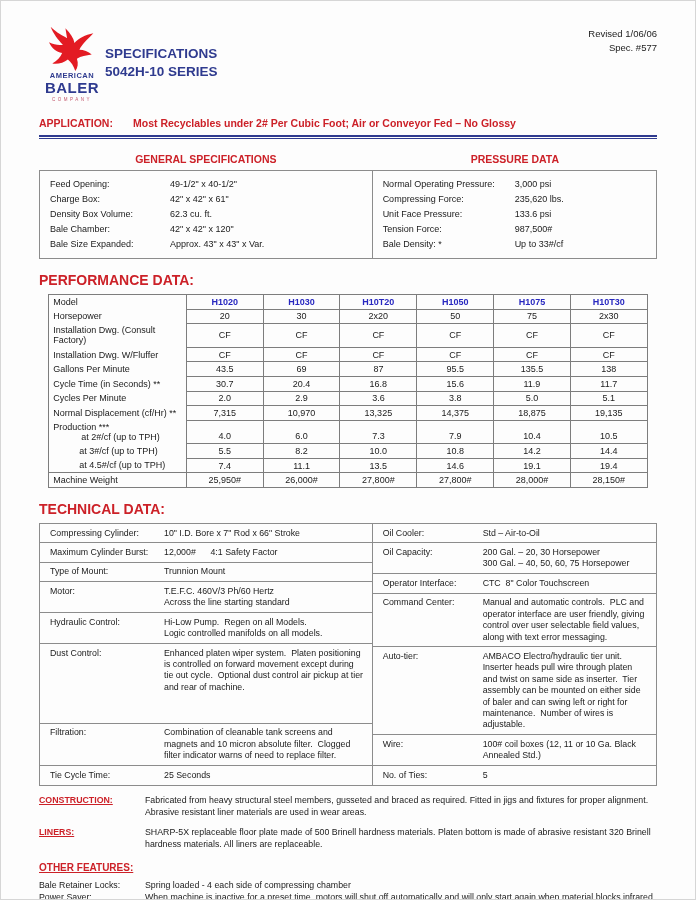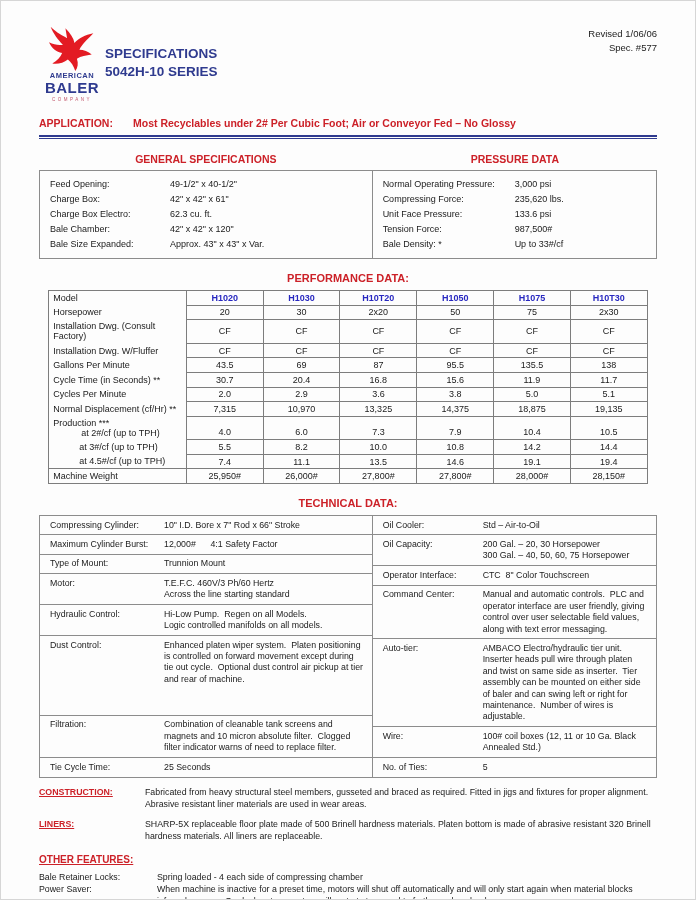--- a/index.html
+++ b/index.html
@@ -30,21 +30,21 @@
   .split-headings .h:last-child { width: 46%; }
   
   .genspec { display: flex; border: 1px solid #8c8c8c; align-items: stretch; }
   .half-left { width: 54%; border-right: 1px solid #8c8c8c; }
   .half-right { width: 46%; }
   .genspec .half { padding: 5px 8px 6px 0; }
   .spec-row { display: flex; font-size: 9px; padding: 2.6px 10px; }
   .half-left .spec-label { width: 120px; flex: 0 0 120px; }
   .half-right .spec-label { width: 132px; flex: 0 0 132px; }
   
-  .section-heading { text-align: center; font-size: 11px; font-weight: bold; color: var(--red); margin-top: 13px; margin-bottom: 6px; }
+  .section-heading { font-size: 14px; font-weight: bold; color: var(--red); margin-top: 13px; margin-bottom: 6px; }
   
   .perf-table { width: 97%; margin: 0 auto; border-collapse: collapse; table-layout: fixed; font-size: 9px; border: 1.5px solid #7d7d7d; }
   .perf-table td { padding: 1.8px 4px; }
   td.plabel { border-right: 1px solid #7d7d7d; }
   td.plabel.topline { border-top: 1px solid #7d7d7d; }
   td.pdata { border: 1px solid #7d7d7d; text-align: center; }
   tr.model-row td.pdata { font-weight: bold; color: var(--blue); }
   .indent { padding-left: 30px !important; }
   .indent-label { padding-left: 28px; }
   tr.prod-row td { vertical-align: bottom; }
@@ -61,21 +61,21 @@
   .tech-value { flex: 1; white-space: pre-wrap; }
   
   .para { display: flex; margin-top: 9px; font-size: 8.8px; line-height: 1.35; }
   .para-label { width: 106px; flex: 0 0 106px; font-weight: bold; color: var(--red); text-decoration: underline; }
   .para-text { flex: 1; }
   
   .of-heading { margin-top: 11px; font-size: 10px; font-weight: bold; color: var(--red); text-decoration: underline; }
   .features { margin-top: 7px; font-size: 8.8px; }
   .feat-row { display: flex; line-height: 1.35; }
   .feat-label { width: 106px; flex: 0 0 106px; }
-  .feat-text { flex: 1; margin-left: 12px; }
+  .feat-text { flex: 1; }
 </style>
 </head>
 <body>
 
 <div class="page">
 
   <div class="header">
     <div class="logo">
       <div class="eagle">
         <svg viewBox="0 0 64 56" aria-hidden="true">
@@ -111,21 +111,21 @@
     <div class="half half-left" id="genspec-left">
         <div class="spec-row">
           <span class="spec-label">Feed Opening:</span>
           <span class="spec-value">49-1/2" x 40-1/2"</span>
         </div>
         <div class="spec-row">
           <span class="spec-label">Charge Box:</span>
           <span class="spec-value">42" x 42" x 61"</span>
         </div>
         <div class="spec-row">
-          <span class="spec-label">Charge Box Electro:</span>
+          <span class="spec-label">Density Box Volume:</span>
           <span class="spec-value">62.3 cu. ft.</span>
         </div>
         <div class="spec-row">
           <span class="spec-label">Bale Chamber:</span>
           <span class="spec-value">42" x 42" x 120"</span>
         </div>
         <div class="spec-row">
           <span class="spec-label">Bale Size Expanded:</span>
           <span class="spec-value">Approx. 43" x 43" x Var.</span>
         </div>

